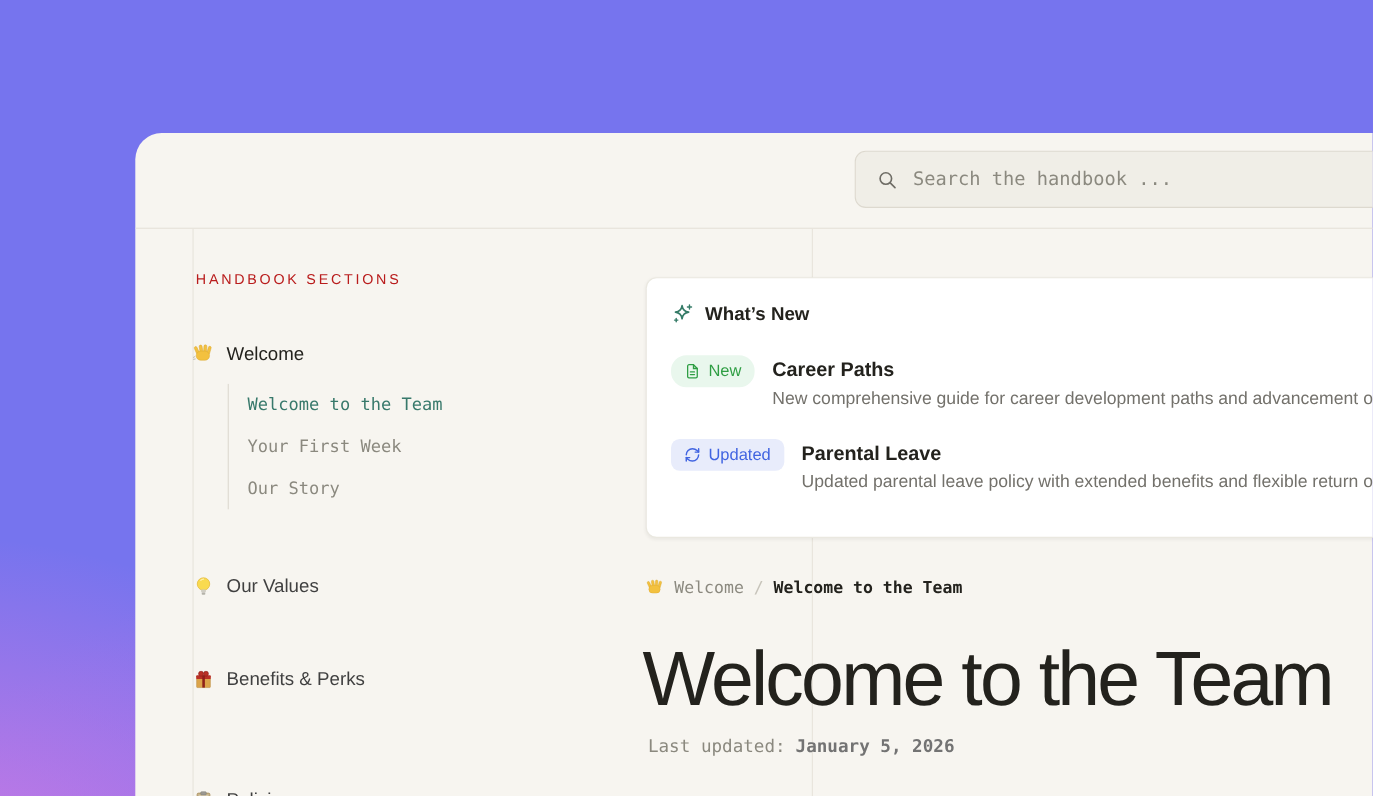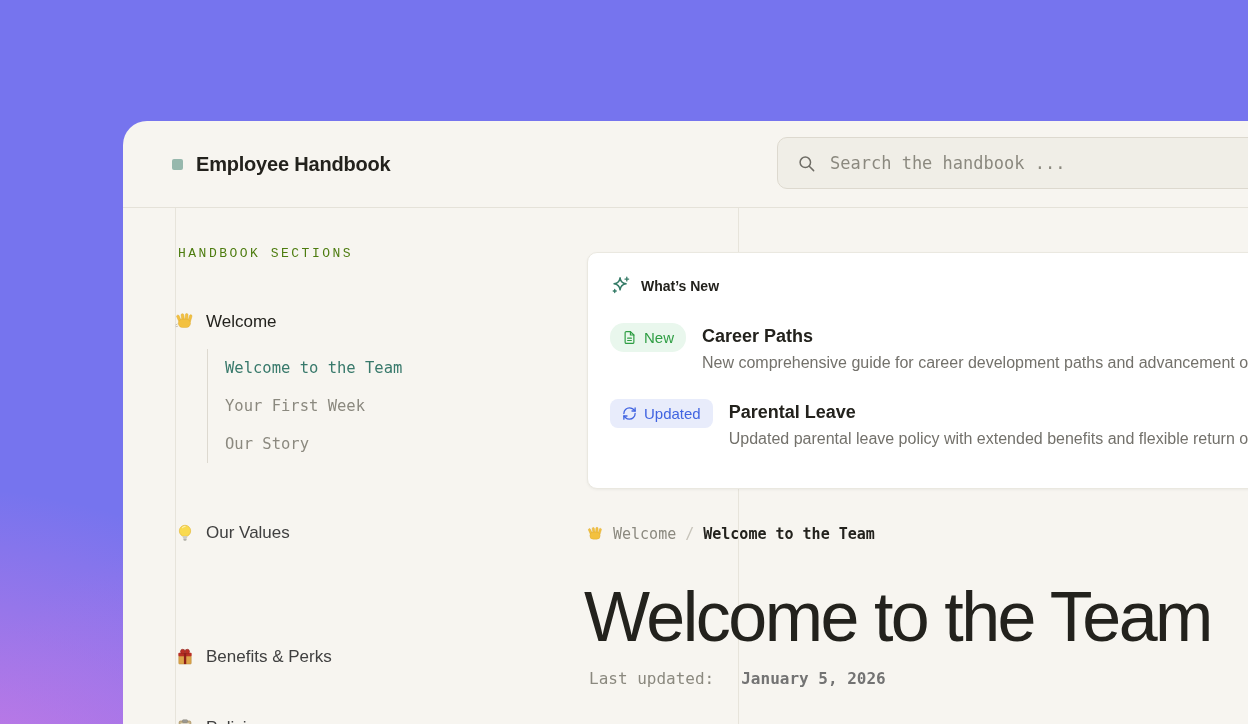--- a/index.html
+++ b/index.html
@@ -29,73 +29,69 @@
   .search input {
     border:none; outline:none; background:transparent; flex:1;
     font-family:"DejaVu Sans Mono", monospace; font-size:17px; color:#6f6d66;
   }
   .search input::placeholder { color:#8b897f; opacity:1; }
   
   .rule { position:absolute; top:87px; bottom:0; width:1px; background:#e7e4db; z-index:1; }
   .rule-l { left:52px; } .rule-r { left:615px; }
   
   .side-label { position:absolute; left:55px; top:125px; z-index:2;
-    font-family:Liberation Mono, monospace; font-size:13px; letter-spacing:2.5px; color:#4d7c0f; }
+    font-family:Liberation Sans, sans-serif; font-size:13px; letter-spacing:2.5px; color:#b91c1c; }
   .nav-item { position:absolute; left:52px; z-index:2; display:flex; align-items:center; gap:11px; height:26px; cursor:pointer; }
   .nav-ico { width:20px; height:20px; display:inline-flex; }
   .nav-ico svg { width:20px; height:20px; }
   .nav-label { font-size:17px; color:#404040; font-weight:500; }
   .nav-label.dark { color:#23221d; }
   .sub-list { position:absolute; left:84px; top:228px; z-index:2; border-left:1px solid #ddd9d0; }
   .sub-item { display:block; line-height:38px; padding-left:17px;
     font-family:"DejaVu Sans Mono", monospace; font-size:15.5px; color:#8b897f; cursor:pointer; white-space:nowrap; }
   .sub-item.active { color:#38796b; }
   
   .wn {
     position:absolute; left:464px; top:131px; width:683px; height:237px; z-index:2;
     background:#ffffff; border:1px solid #eae8e0; border-radius:10px;
     box-shadow:0 1px 3px rgba(0,0,0,.05); padding:22px; overflow:hidden;
   }
   .wn-head { display:flex; align-items:center; gap:10px; }
   .wn-head svg { width:21px; height:21px; }
-  .wn-title { font-size:14px; font-weight:700; color:#23221d; }
+  .wn-title { font-size:17px; font-weight:700; color:#23221d; }
   .wn-item { display:flex; align-items:flex-start; gap:16px; margin-top:27px; cursor:pointer; }
   .badge { display:inline-flex; align-items:center; gap:7px; padding:6px 12px; border-radius:8px;
     font-size:15px; font-weight:500; white-space:nowrap; }
   .badge svg { width:15px; height:15px; }
   .badge-green { background:#e9f7ed; color:#2f9e44;border-radius:14px; }
   .badge-blue  { background:#e8ecfb; color:#4164e1; }
   .wn-item-title { font-size:18px; font-weight:600; color:#23221d; margin-top:3px; }
   .wn-item-desc { font-size:16px; color:#73716b; margin-top:7px; white-space:nowrap; }
   
   .crumb { position:absolute; left:464px; top:404px; z-index:2; display:flex; align-items:center; gap:9px;
     font-family:"DejaVu Sans Mono", monospace; font-size:15px; }
   .crumb .ico { width:17px; height:17px; display:inline-flex; }
   .crumb .ico svg { width:17px; height:17px; }
   .crumb-section { color:#8b897f; cursor:pointer; }
   .crumb-sep { color:#c6c3b9; }
   .crumb-page { color:#23221d; font-weight:700; }
   .h1 { position:absolute; left:461px; top:461px; z-index:2;
     font-size:70px; line-height:70px; font-weight:500; letter-spacing:-2.5px; color:#23221d; white-space:nowrap; }
-  .updated { position:absolute; left:466px; top:548px; z-index:2; display:flex; gap:27px;
+  .updated { position:absolute; left:466px; top:548px; z-index:2; display:flex; gap:9px;
     font-family:"DejaVu Sans Mono", monospace; font-size:16px; }
   .updated-label { color:#8b897f; }
   .updated-value { color:#737373; font-weight:700; }
 </style>
 </head>
 <body>
 
 <div class="page">
   <div class="card">
 
     <div class="hd">
-      <div class="brand">
-        <span class="logo"></span>
-        <span class="app-title">Employee Handbook</span>
-      </div>
       <div class="search">
         <span style="display:inline-flex;">
           <svg width="19" height="19" viewBox="0 0 24 24">
               <circle cx="10.5" cy="10.5" r="6.6" fill="none" stroke="#6f6d66" stroke-width="1.9"></circle>
               <path d="M15.5 15.5L21 21" stroke="#6f6d66" stroke-width="1.9" stroke-linecap="round"></path>
             </svg>
         </span>
         <input type="text" placeholder="Search the handbook ..." style="">
       </div>
     </div>
@@ -133,21 +129,21 @@
             <circle cx="12" cy="9.5" r="6.8" fill="#f9da4f" stroke="#e3b83a" stroke-width=".8"></circle>
             <path d="M9 5.5a4.6 4.6 0 0 1 3-1.4" stroke="#fdf0b0" stroke-width="1.4" fill="none" stroke-linecap="round"></path>
             <rect x="9.4" y="15.6" width="5.2" height="3.2" rx="1" fill="#cfcdc4"></rect>
             <rect x="10" y="18.8" width="4" height="2.4" rx="1" fill="#b4b2a9"></rect>
           </svg>
       </span>
       <span class="nav-label">Our Values</span>
     </div>
 
 
-    <div class="nav-item" style="top:523px">
+    <div class="nav-item" style="top:484px">
       <span class="nav-ico">
         <svg viewBox="0 0 24 24">
             <rect x="4.5" y="10.5" width="15" height="10" rx="1" fill="#dca44a" stroke="#b07e2f" stroke-width=".5"></rect>
             <rect x="4" y="7" width="16" height="4.2" rx="1" fill="#b92f25"></rect>
             <rect x="10.7" y="7" width="2.8" height="13.5" fill="#8f2019"></rect>
             <circle cx="9.3" cy="5.4" r="2.7" fill="#b92f25" stroke="#8f2019" stroke-width=".7"></circle>
             <circle cx="14.7" cy="5.4" r="2.7" fill="#b92f25" stroke="#8f2019" stroke-width=".7"></circle>
           </svg>
       </span>
       <span class="nav-label">Benefits &amp; Perks</span>

